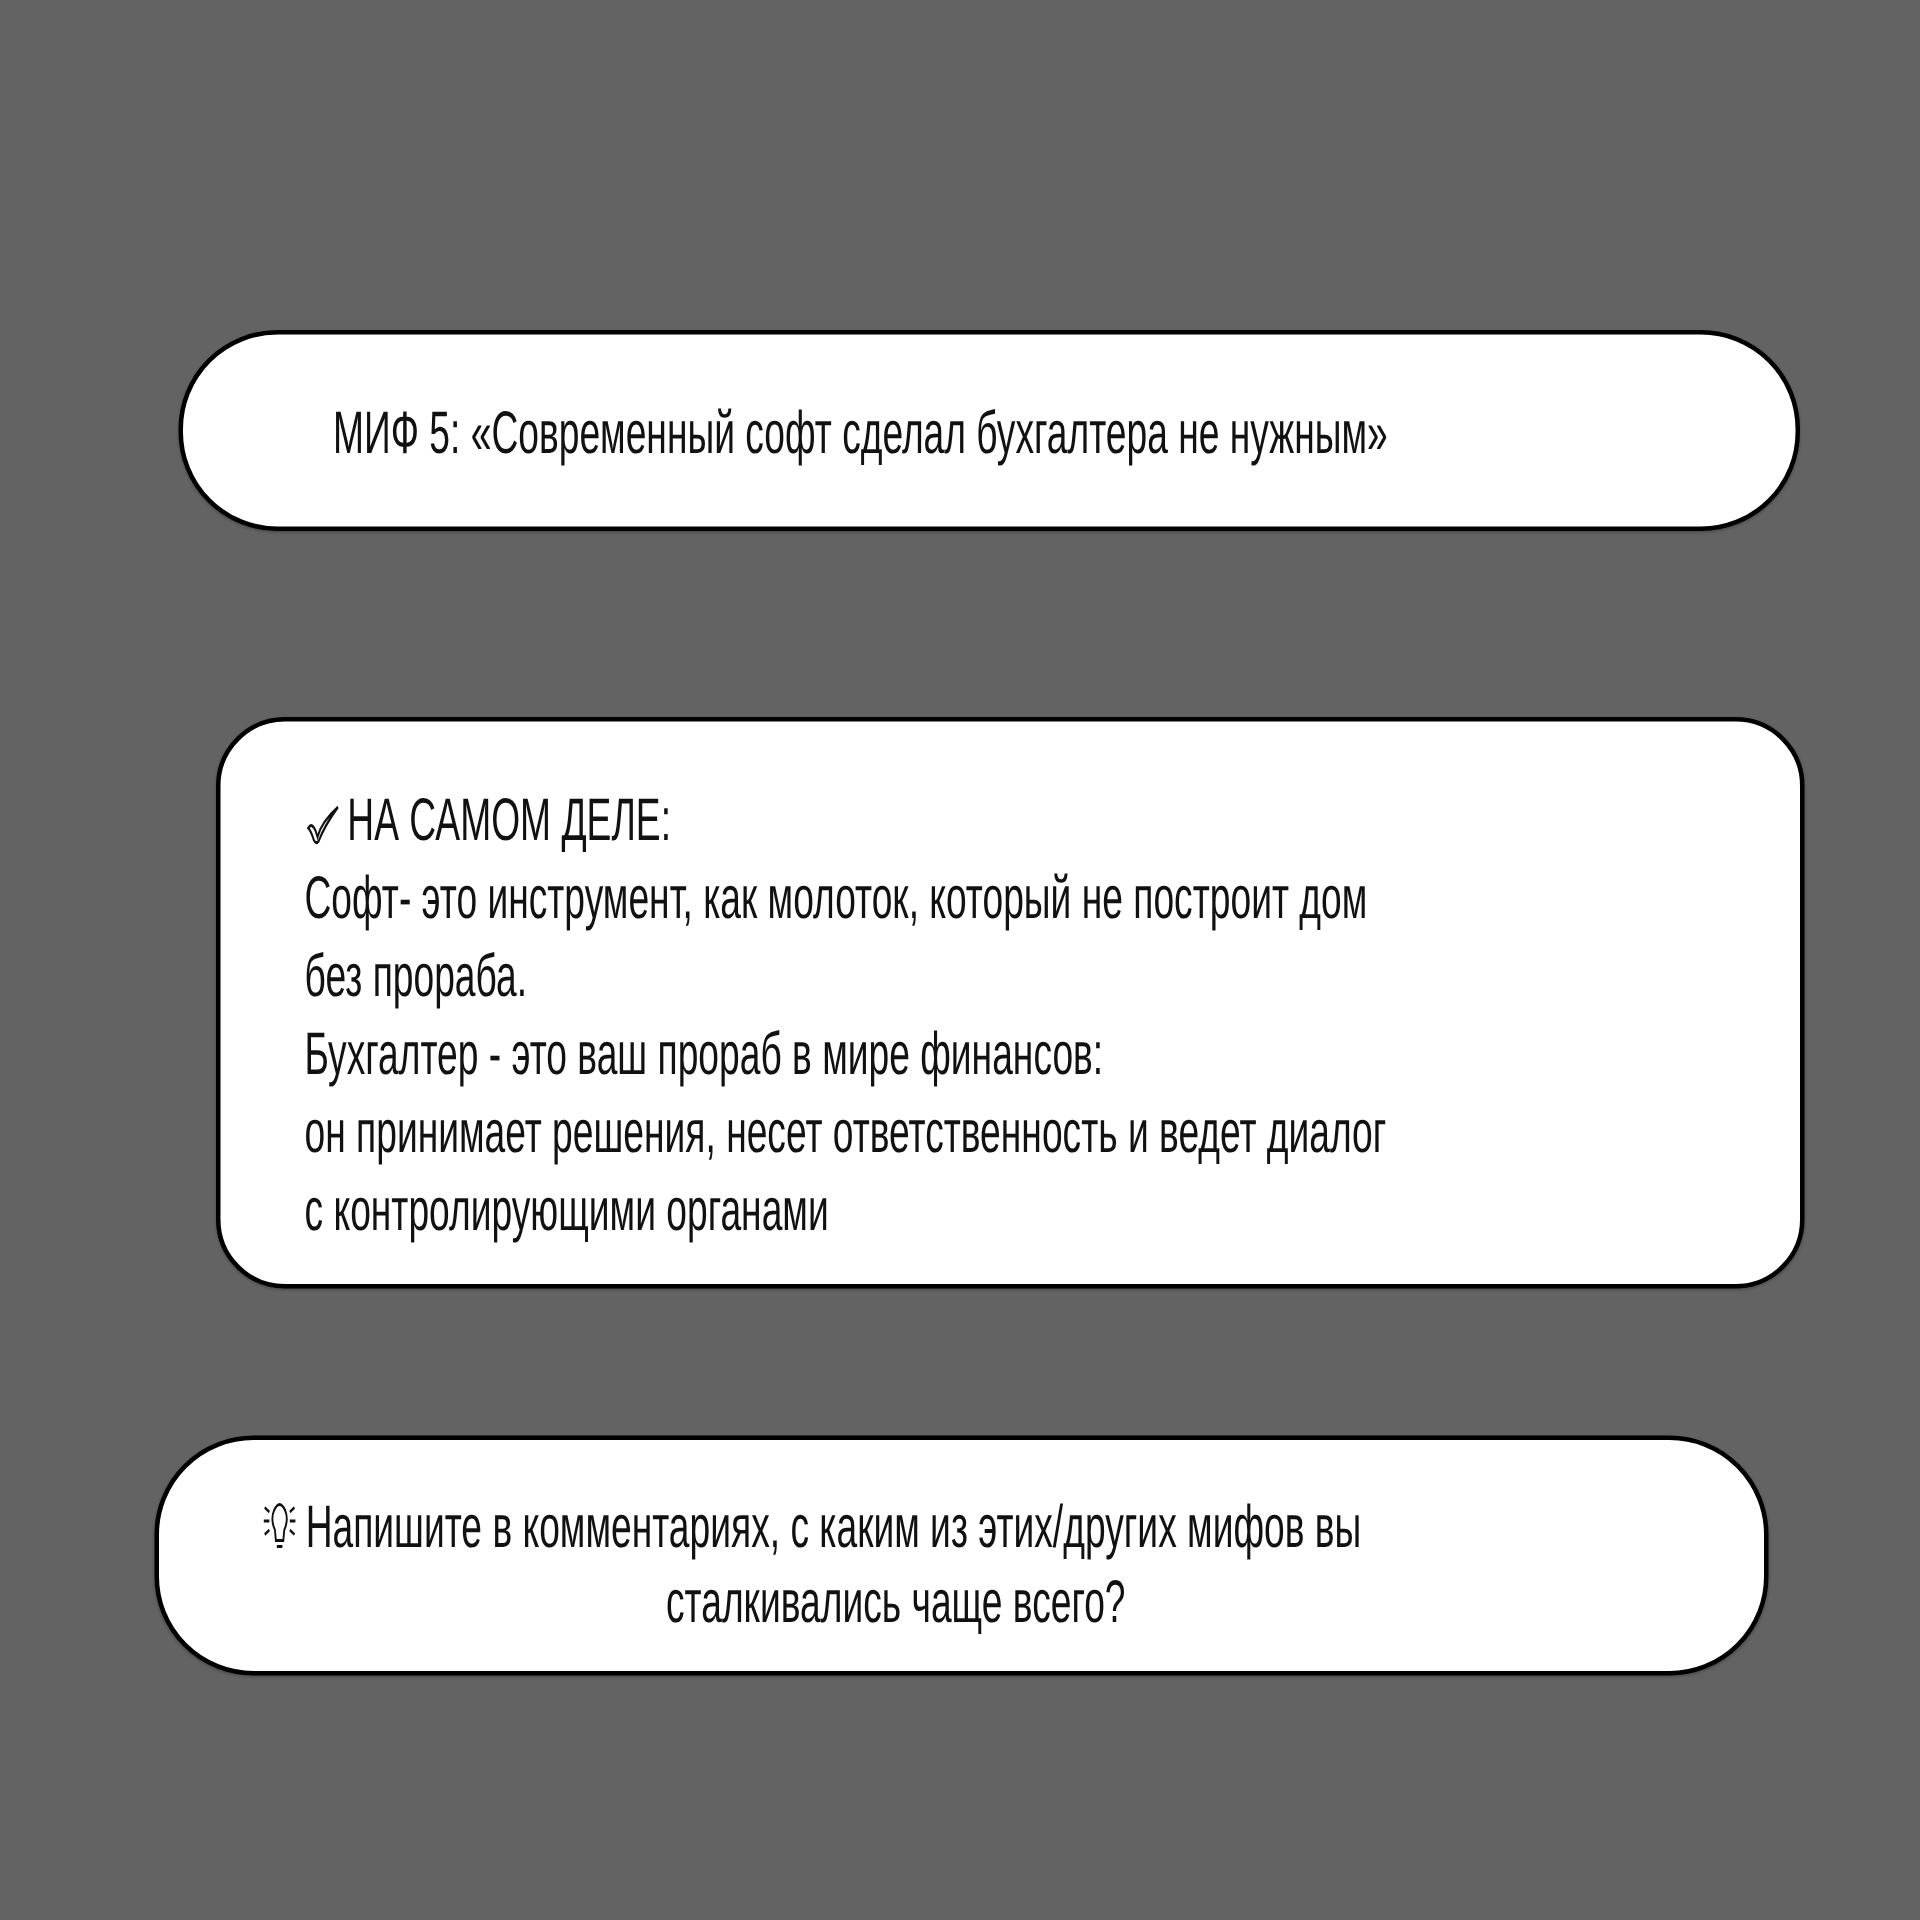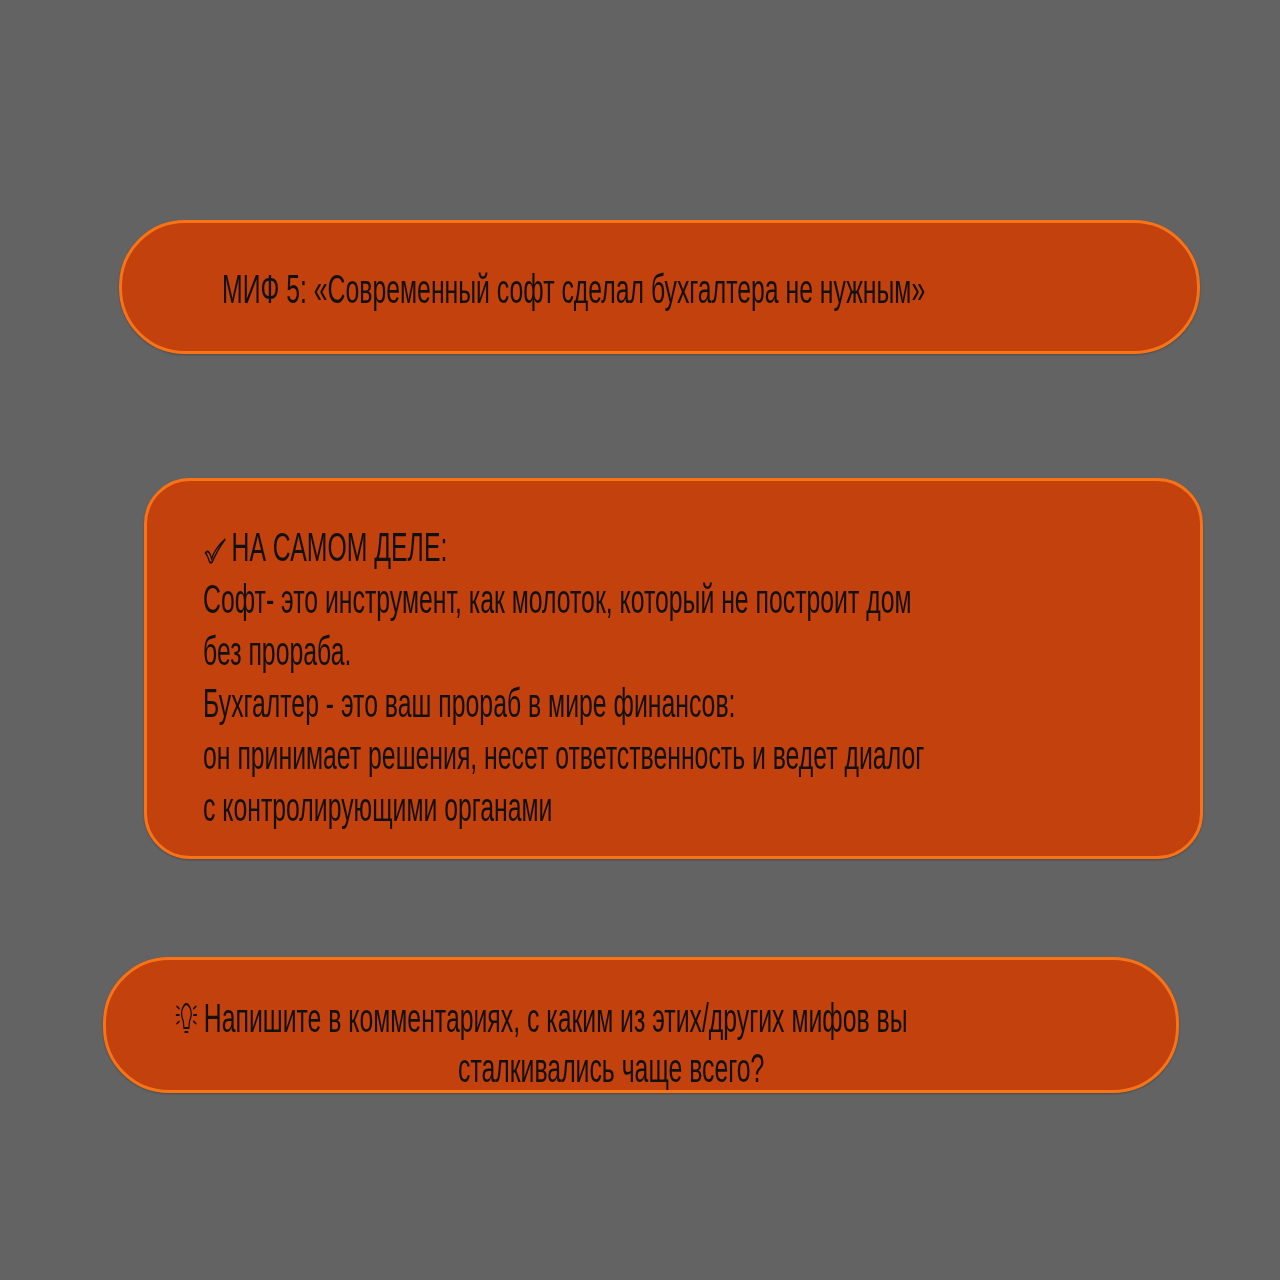--- a/index.html
+++ b/index.html
@@ -1,23 +1,23 @@
 <!DOCTYPE html>
 <html><head>
 <meta charset="utf-8">
 <style>
   html, body { margin:0; padding:0; }
   body { width:1280px; height:1280px; background:#636363; position:relative; overflow:hidden;
          font-family:"Liberation Sans", sans-serif; color:#111; }
-  .card { position:absolute; background:#c2410c; border:3px solid #f97316; box-sizing:border-box;
+  .card { position:absolute; background:#ffffff; border:3px solid #000000; box-sizing:border-box;
           box-shadow: 0 1px 2px rgba(0,0,0,0.25); }
   .cond { display:inline-block; transform-origin:left top; transform:scaleX(0.62); white-space:nowrap; }
   .card1 { left:119px; top:220px; width:1081px; height:134px; border-radius:66px; }
   .card2 { left:119px; top:478px; width:1059px; height:381px; border-radius:46px;margin-left:25px; }
-  .card3 { left:103px; top:957px; width:1076px; height:136px; border-radius:66px;text-align:center; }
+  .card3 { left:103px; top:957px; width:1076px; height:160px; border-radius:66px;text-align:center; }
   .title { position:absolute; left:100px; top:42px; font-size:40px; line-height:48px; }
   .body { position:absolute; left:56px; top:40px; font-size:40px; }
   .line { height:52px; line-height:52px; }
   .cta { position:absolute; font-size:40px; line-height:48px; }
 </style>
 </head>
 <body>
 
 <div class="card card1">
   <div class="title">
@@ -50,16 +50,16 @@
         <line x1="17" y1="30" x2="23" y2="30" stroke="#111" stroke-width="2"></line>
         <line x1="4" y1="4" x2="9" y2="7" stroke="#111" stroke-width="2"></line>
         <line x1="3" y1="13" x2="9" y2="13" stroke="#111" stroke-width="2"></line>
         <line x1="4" y1="22" x2="9" y2="19" stroke="#111" stroke-width="2"></line>
         <line x1="36" y1="4" x2="31" y2="7" stroke="#111" stroke-width="2"></line>
         <line x1="37" y1="13" x2="31" y2="13" stroke="#111" stroke-width="2"></line>
         <line x1="36" y1="22" x2="31" y2="19" stroke="#111" stroke-width="2"></line>
       </svg><span>Напишите в комментариях, с каким из этих/других мифов вы</span>
     </span>
   </div>
-  <div class="cta" style="left:338px;top:84px;margin-left:14px;">
+  <div class="cta" style="left:338px;top:84px;">
     <span class="cond">сталкивались чаще всего?</span>
   </div>
 </div>
 
 </body></html>

